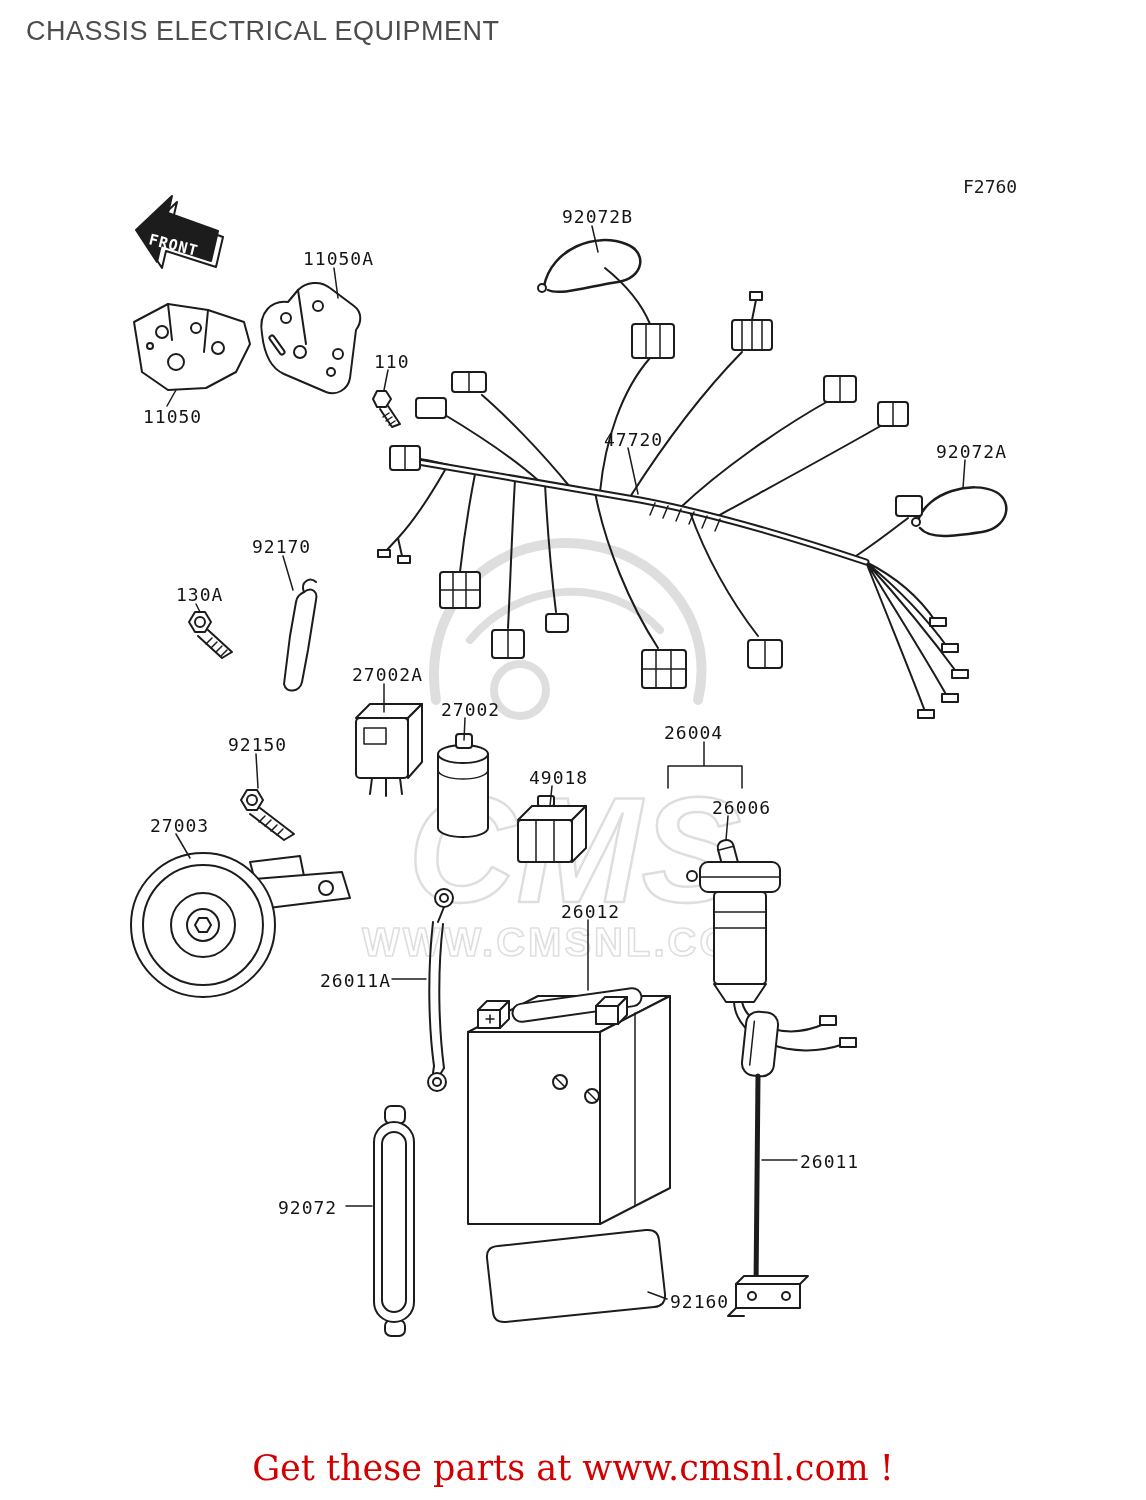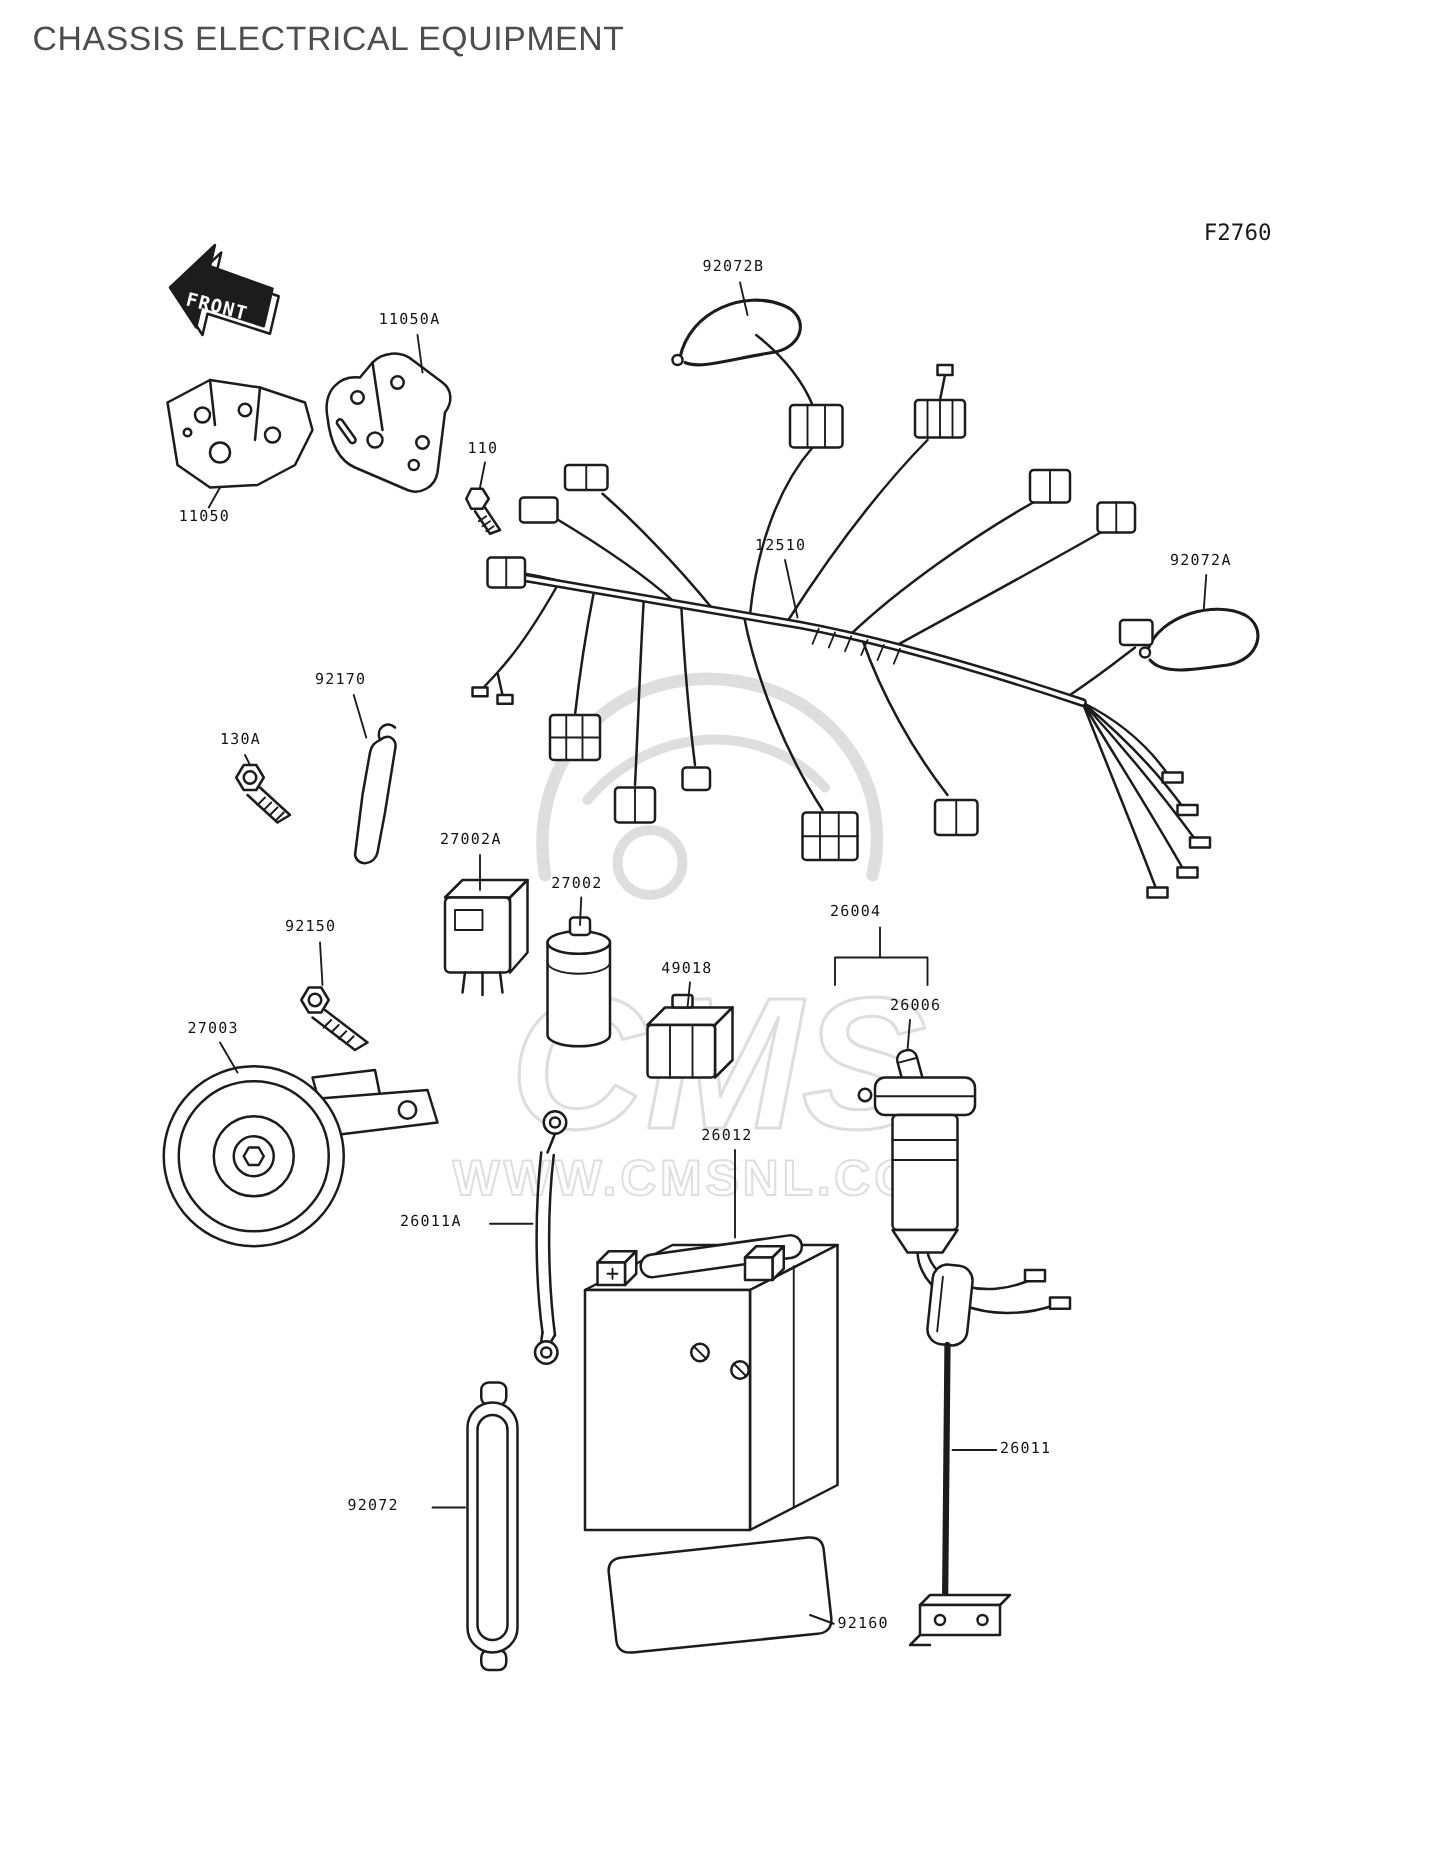--- a/index.html
+++ b/index.html
@@ -1,21 +1,21 @@
 <!DOCTYPE html>
 <html><head>
 <meta charset="utf-8">
 <style>
   html,body{margin:0;padding:0;background:#ffffff;}
   .canvas{position:relative;width:1146px;height:1500px;background:#ffffff;overflow:hidden;
           font-family:"DejaVu Sans Mono",monospace;}
   .page-title{position:absolute;left:26px;top:16px;font-family:"Liberation Sans",sans-serif;
               font-size:27px;color:#4d4d4d;letter-spacing:.5px;}
   .figure-code{position:absolute;left:963px;top:176px;font-size:18px;color:#1a1a1a;}
-  .part-label{position:absolute;font-size:12px;color:#141414;letter-spacing:1px;white-space:nowrap;}
+  .part-label{position:absolute;font-size:18px;color:#141414;letter-spacing:1px;white-space:nowrap;}
   .footer{position:absolute;left:0;right:0;top:1448px;text-align:center;
           font-family:"DejaVu Serif",serif;font-size:35px;color:#d40000;cursor:pointer;}
   svg.art{position:absolute;left:0;top:0;}
 </style>
 </head>
 <body>
 
 <div class="canvas">
 
   <div class="page-title">CHASSIS ELECTRICAL EQUIPMENT</div>
@@ -280,31 +280,32 @@
         <path d="M667,1299 L648,1292"></path>
       </g>
 
     </g>
   </svg>
 
   <div class="part-label" style="left:562px;top:206px">92072B</div>
   <div class="part-label" style="left:303px;top:248px">11050A</div>
   <div class="part-label" style="left:374px;top:351px">110</div>
   <div class="part-label" style="left:143px;top:406px">11050</div>
-  <div class="part-label" style="left:604px;top:429px">12510</div>
+  <div class="part-label" style="left:604px;top:429px">47720</div>
   <div class="part-label" style="left:936px;top:441px">92072A</div>
   <div class="part-label" style="left:252px;top:536px">92170</div>
   <div class="part-label" style="left:176px;top:584px">130A</div>
   <div class="part-label" style="left:352px;top:664px">27002A</div>
   <div class="part-label" style="left:441px;top:699px">27002</div>
   <div class="part-label" style="left:664px;top:722px">26004</div>
   <div class="part-label" style="left:228px;top:734px">92150</div>
   <div class="part-label" style="left:529px;top:767px">49018</div>
   <div class="part-label" style="left:712px;top:797px">26006</div>
   <div class="part-label" style="left:150px;top:815px">27003</div>
   <div class="part-label" style="left:561px;top:901px">26012</div>
   <div class="part-label" style="left:320px;top:970px">26011A</div>
   <div class="part-label" style="left:800px;top:1151px">26011</div>
   <div class="part-label" style="left:278px;top:1197px">92072</div>
   <div class="part-label" style="left:670px;top:1291px">92160</div>
 
+  <div class="footer">Get these parts at www.cmsnl.com !</div>
 
 </div>
 
 </body></html>

